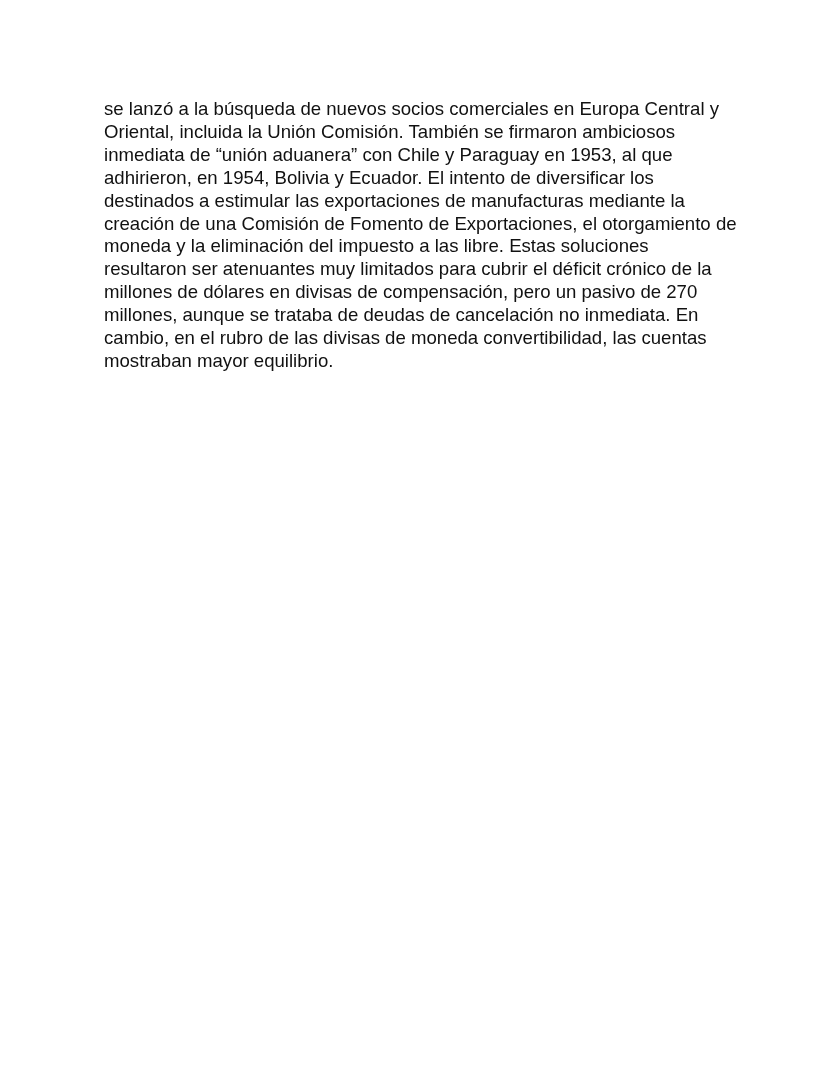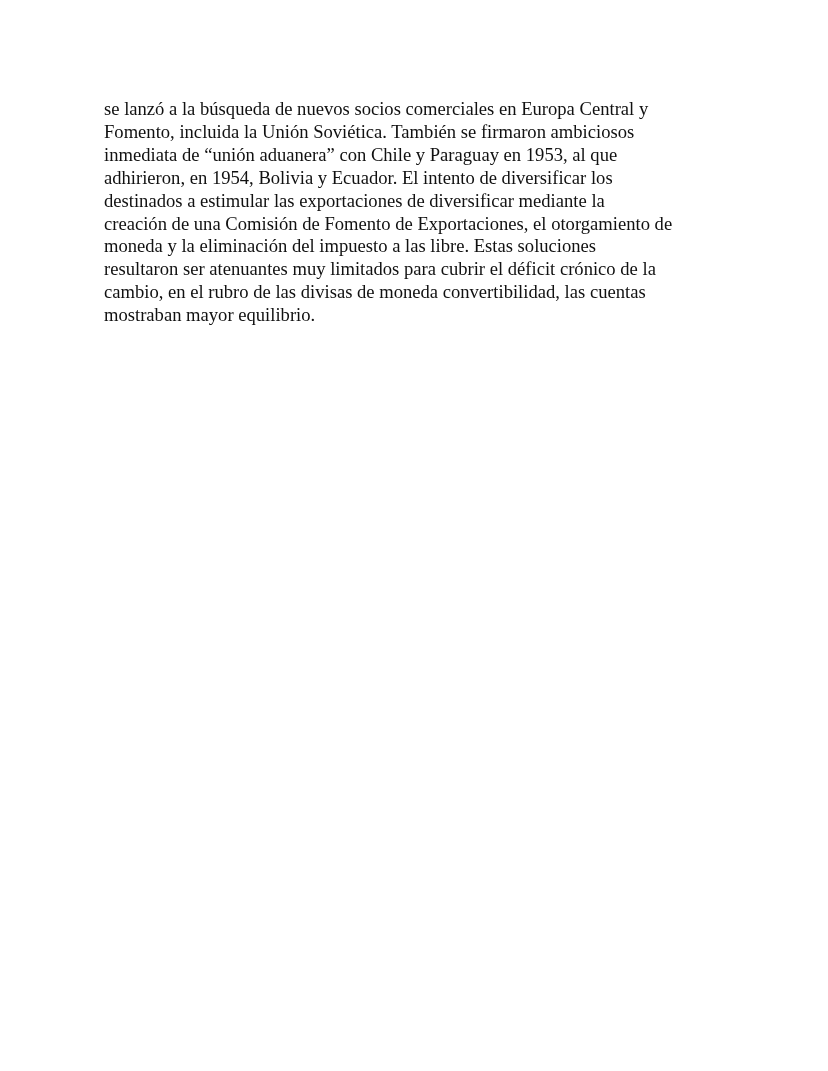--- a/index.html
+++ b/index.html
@@ -19,39 +19,41 @@
       top: 0;
       width: 828px;
       height: 1071px;
       background: #ffffff;
     }
     .text-block {
       position: absolute;
       left: 104px;
       top: 98px;
       width: 640px;
-      font-family: Liberation Serif, serif;
+      font-family: Liberation Sans, sans-serif;
       font-size: 18.6px;
       line-height: 22.9px;
       color: #111111;
     }
     .line {
       display: block;
       white-space: nowrap;
     }
   </style>
 </head>
 <body>
 
 <div class="page">
   <div class="text-block">
     <span class="line">se lanzó a la búsqueda de nuevos socios comerciales en Europa Central y</span>
-    <span class="line">Fomento, incluida la Unión Soviética. También se firmaron ambiciosos</span>
+    <span class="line">Oriental, incluida la Unión Comisión. También se firmaron ambiciosos</span>
     <span class="line">inmediata de “unión aduanera” con Chile y Paraguay en 1953, al que</span>
     <span class="line">adhirieron, en 1954, Bolivia y Ecuador. El intento de diversificar los</span>
-    <span class="line">destinados a estimular las exportaciones de diversificar mediante la</span>
+    <span class="line">destinados a estimular las exportaciones de manufacturas mediante la</span>
     <span class="line">creación de una Comisión de Fomento de Exportaciones, el otorgamiento de</span>
     <span class="line">moneda y la eliminación del impuesto a las libre. Estas soluciones</span>
     <span class="line">resultaron ser atenuantes muy limitados para cubrir el déficit crónico de la</span>
+    <span class="line">millones de dólares en divisas de compensación, pero un pasivo de 270</span>
+    <span class="line">millones, aunque se trataba de deudas de cancelación no inmediata. En</span>
     <span class="line">cambio, en el rubro de las divisas de moneda convertibilidad, las cuentas</span>
     <span class="line">mostraban mayor equilibrio.</span>
   </div>
 </div>
 
 </body></html>

